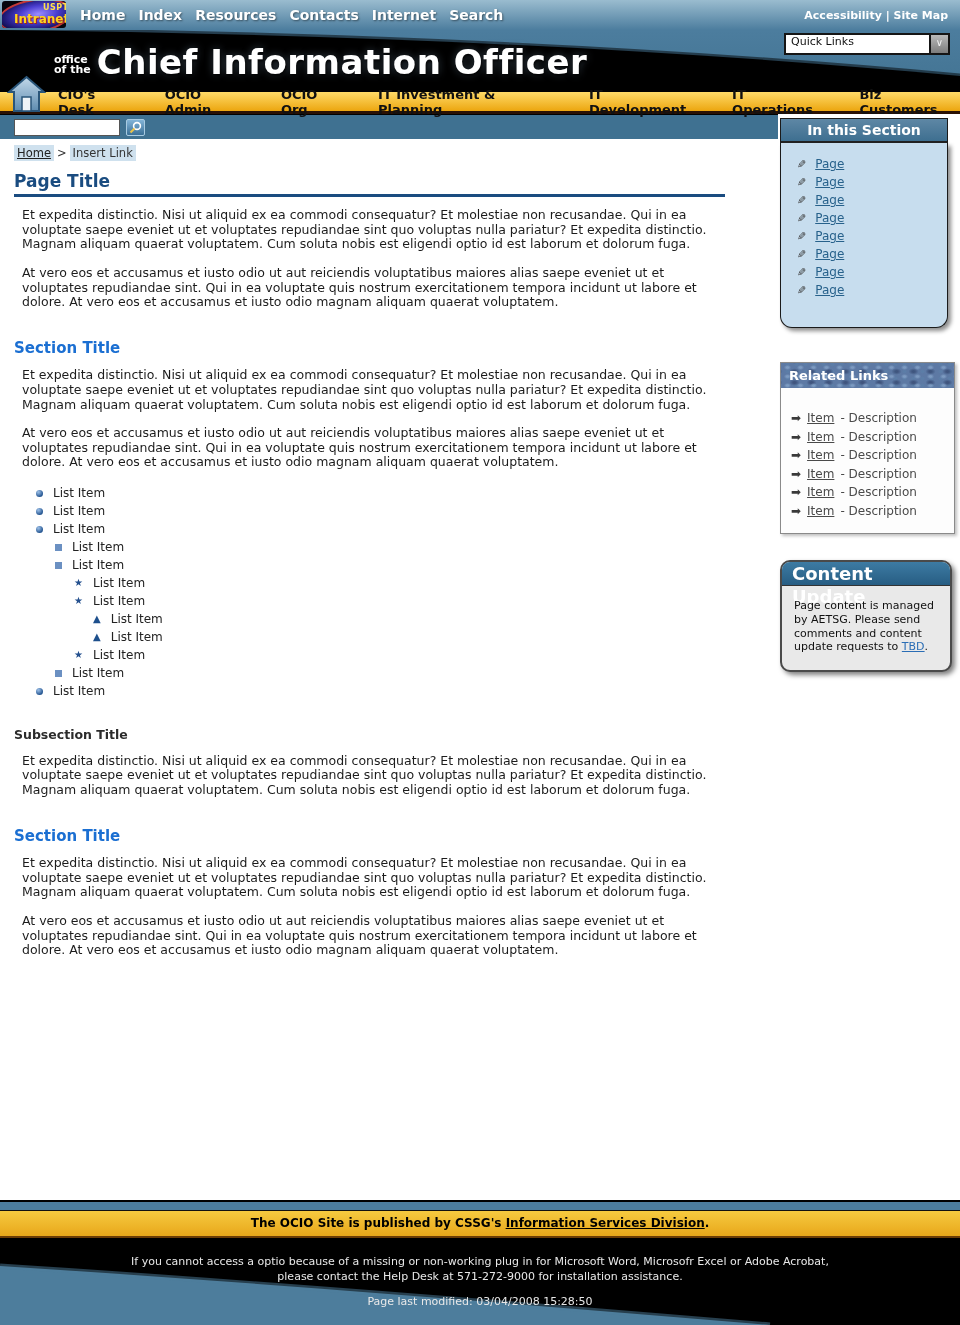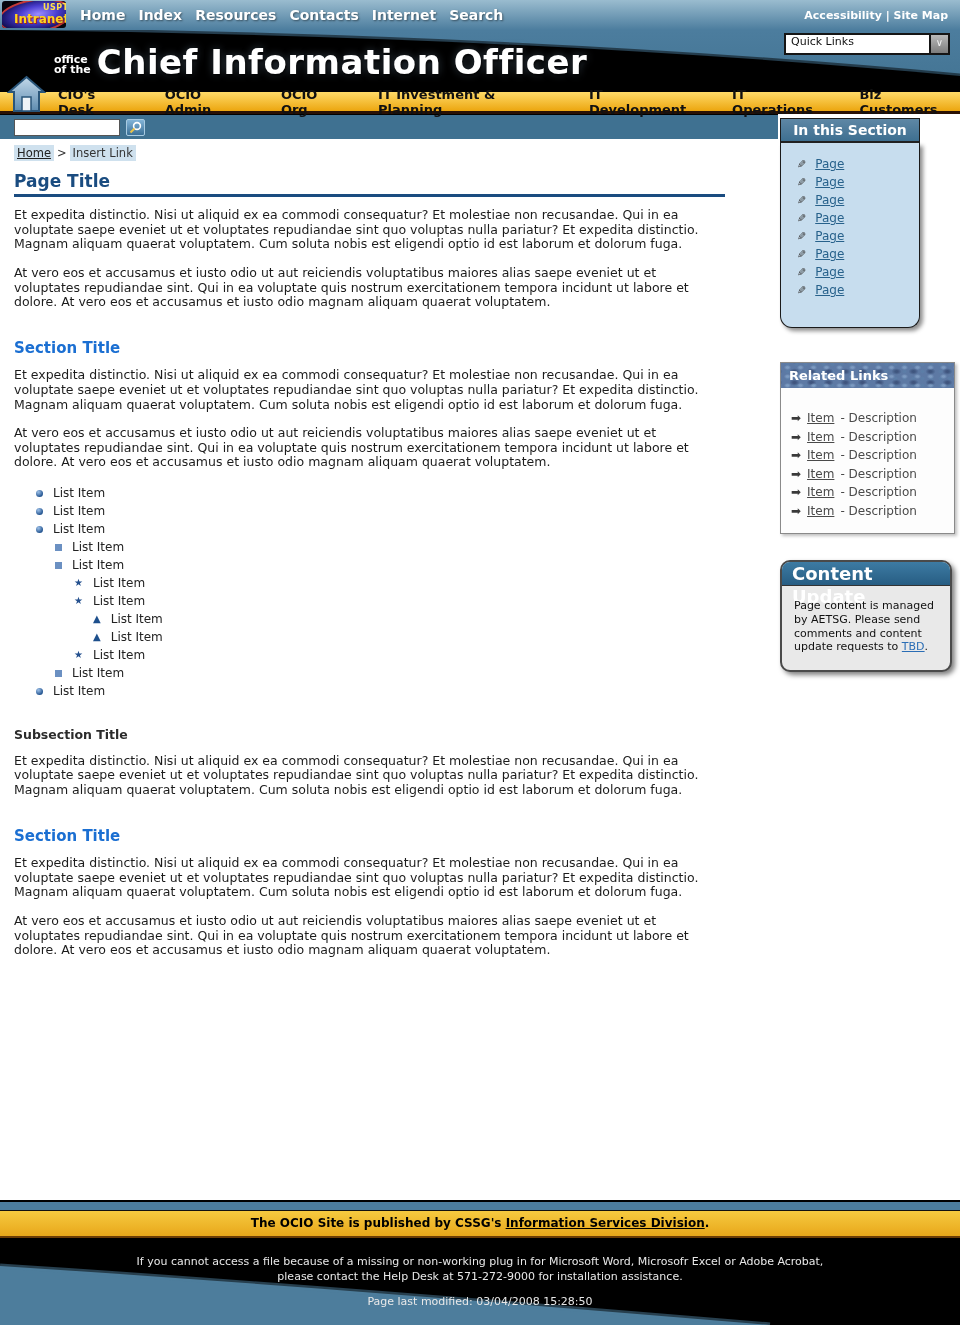--- a/index.html
+++ b/index.html
@@ -42,39 +42,39 @@
 
   .breadcrumb{margin:7px 0 0 14px;font-size:11.5px;color:#333;}
   .crumb-home{background:#cfe1ee;color:#222;padding:1px 3px;}
   .crumb-sep{margin:0 3px;}
   .crumb-cur{background:#cfe1ee;color:#333;padding:1px 3px;}
 
   .page-title{margin:11px 0 3px 14px;font-size:17px;font-weight:bold;color:#1a4c80;}
   .title-rule{margin-left:14px;width:711px;height:3px;background:#1a4c80;}
 
   .content{width:711px;margin-left:14px;font-size:12.5px;color:#1c1c1c;line-height:1.17;}
-  .content p{margin:11px 0 14px 0;}
+  .content p{margin:11px 0 14px 8px;}
   .section-title{font-size:15px;font-weight:bold;color:#1b6fd2;margin:30px 0 6px 0;}
   .subsection-title{font-size:12.5px;font-weight:bold;color:#2b2b2b;margin:28px 0 8px 0;}
 
   
   .list{margin:4px 0 2px 0;}
   .li{display:flex;align-items:center;height:18px;font-size:12px;color:#222;}
   .li.l1{padding-left:22px;}
   .li.l2{padding-left:41px;}
   .li.l3{padding-left:60px;}
   .li.l4{padding-left:79px;}
   .blt{display:inline-block;margin-right:10px;}
   .b-circle{width:7px;height:7px;border-radius:50%;background:radial-gradient(circle at 35% 30%, #8fb4de 10%, #1d4f8c 75%);}
   .b-square{width:7px;height:7px;background:#6b90c2;}
   .b-star{color:#24508e;font-size:10px;line-height:10px;}
   .b-tri{color:#1d4f8c;font-size:10px;line-height:10px;}
 
   
-  .its-box{position:absolute;left:780px;top:4px;width:140px;z-index:7;}
+  .its-box{position:absolute;left:780px;top:4px;width:168px;z-index:7;}
   .its-header{height:22px;background:linear-gradient(#5e87a5,#3e6f90);border:1px solid #1a1a1a;border-bottom:2px solid #222;color:#fff;font-size:14px;font-weight:bold;text-align:center;line-height:22px;}
   .its-body{background:#c7ddee;border:1px solid #1a1a1a;border-top:none;border-radius:0 0 12px 12px;padding:12px 0 28px 16px;box-shadow:3px 3px 4px rgba(0,0,0,.45);}
   .its-row{display:flex;align-items:center;gap:9px;height:18px;}
   .pencil-icon{color:#3c3c3c;font-size:11px;transform:scaleX(-1);display:inline-block;}
   .its-row a{color:#27618b;font-size:12px;}
 
   .rl-box{position:absolute;left:780px;top:248px;width:173px;background:#fdfdfd;border:1px solid #8a8a8a;box-shadow:2px 2px 3px rgba(0,0,0,.25);}
   .rl-header{height:25px;line-height:25px;padding-left:8px;color:#fff;font-size:13px;font-weight:bold;
     background-color:#5d79a4;
     background-image:radial-gradient(rgba(150,180,215,.55) 12%,transparent 40%),radial-gradient(rgba(40,55,95,.55) 12%,transparent 42%),radial-gradient(rgba(90,130,170,.5) 14%,transparent 45%);
@@ -331,17 +331,17 @@
 <div class="f-blue"></div>
 <div class="f-yellow">
   <span>The OCIO Site is published by CSSG's </span><a>Information Services Division</a><span>.</span>
 </div>
 <div class="f-black">
   <svg class="f-wedge" width="960" height="87">
     <path d="M0,28 C250,44 520,66 770,87 L0,87 Z" fill="#4d7d9c"></path>
     <path d="M0,28 C250,44 520,66 770,87" fill="none" stroke="rgba(77,125,156,.5)" stroke-width="5"></path>
   </svg>
   <div class="f-text">
-    <div>If you cannot access a file because of a missing or non-working plug in for Microsoft Word, Microsofr Excel  or Adobe Acrobat,</div>
+    <div>If you cannot access a optio because of a missing or non-working plug in for Microsoft Word, Microsofr Excel  or Adobe Acrobat,</div>
     <div>please contact the Help Desk at 571-272-9000 for installation assistance.</div>
     <div class="f-modified">Page last modified: 03/04/2008 15:28:50</div>
   </div>
 </div>
 
 </body></html>

